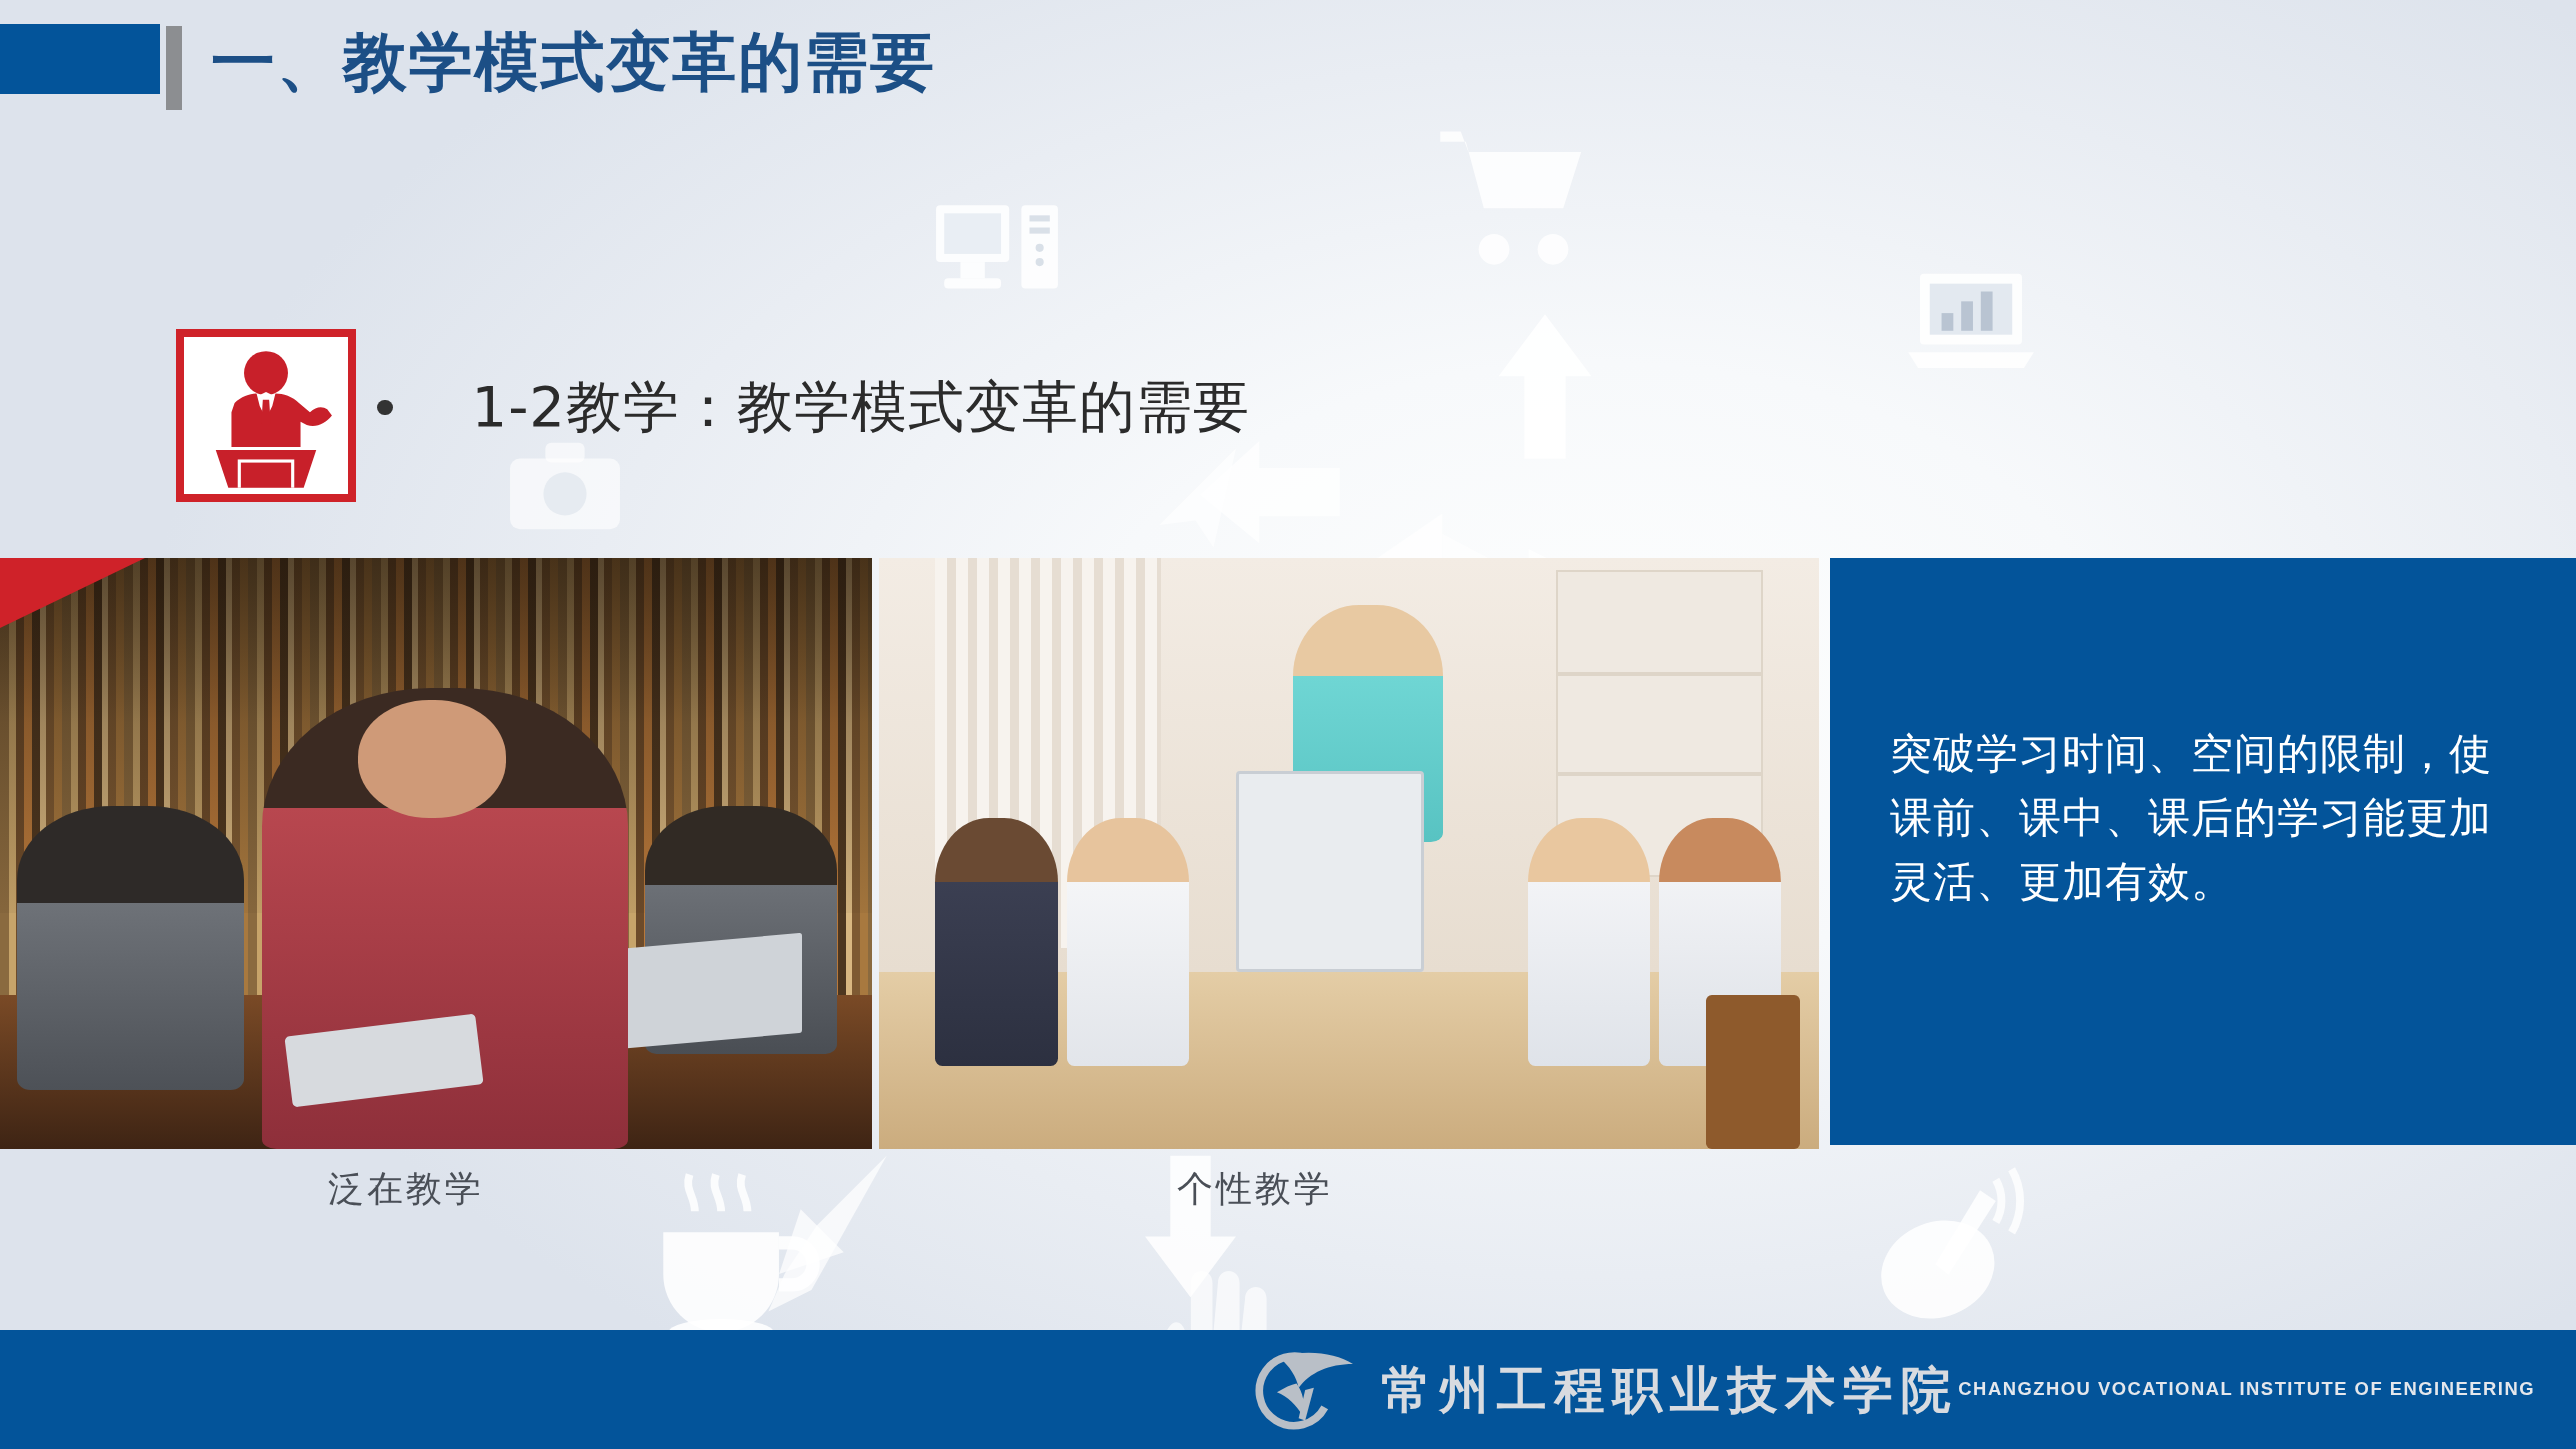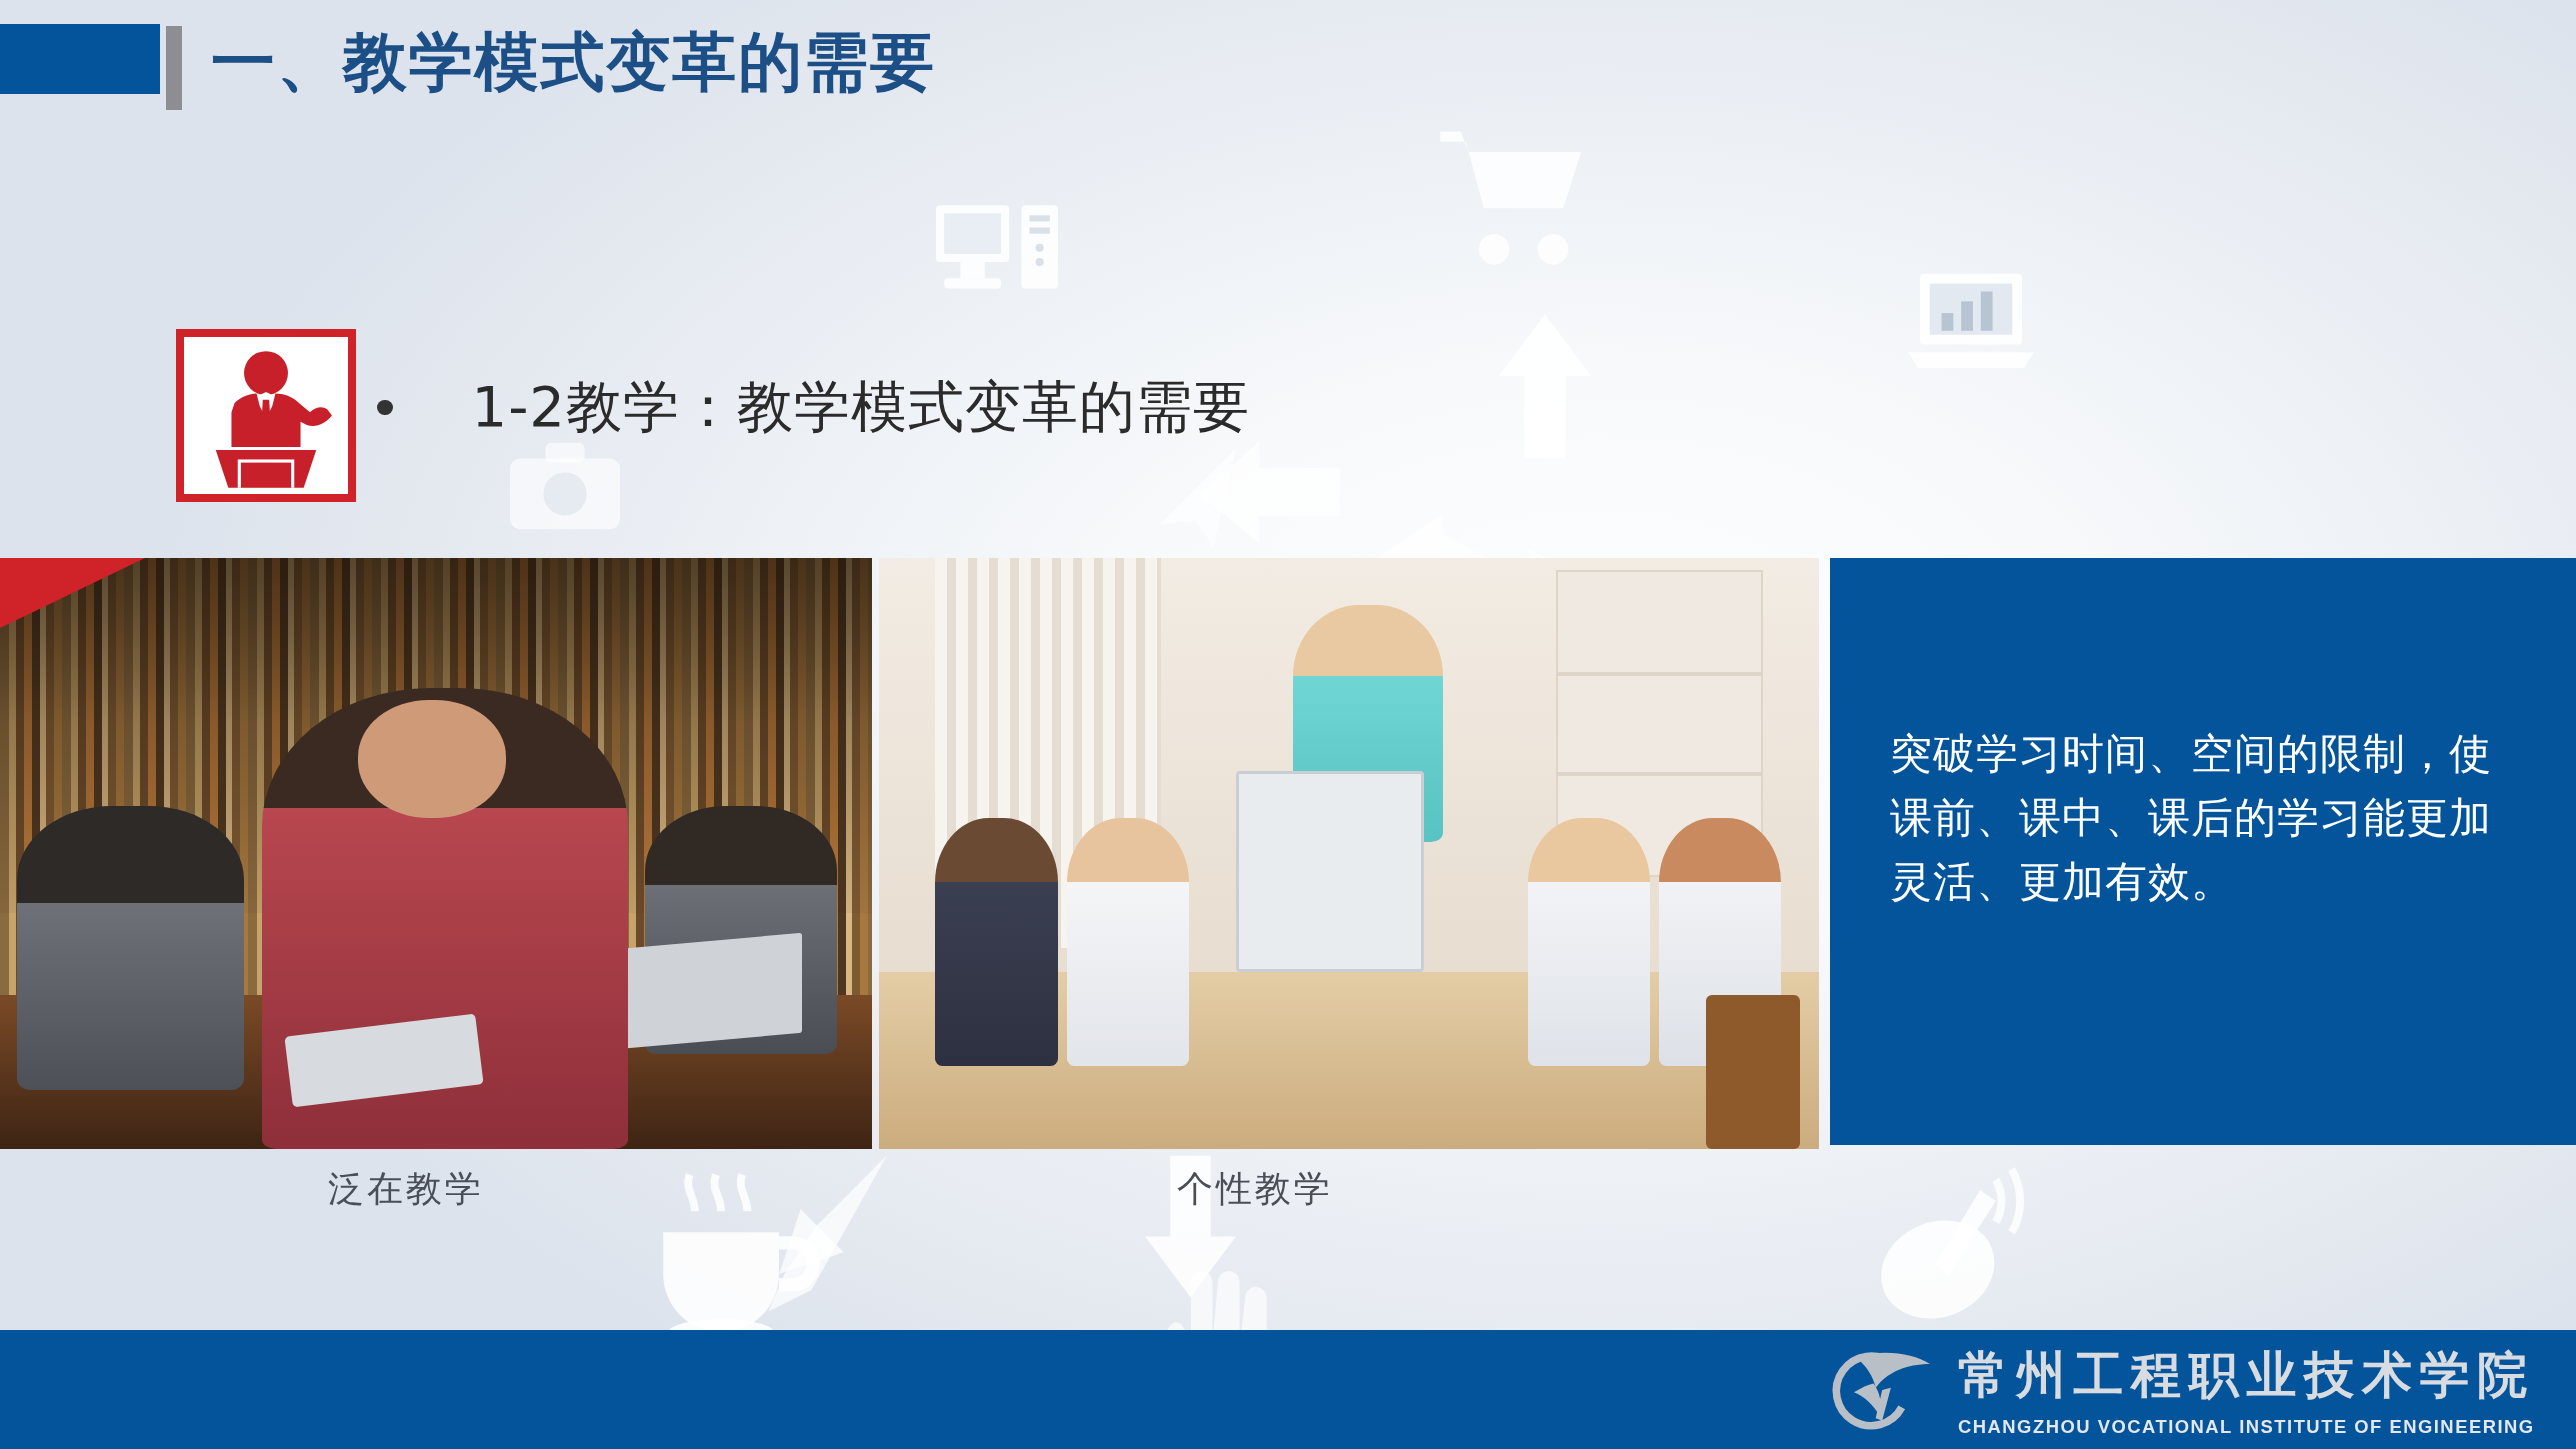--- a/index.html
+++ b/index.html
@@ -180,28 +180,28 @@
   #footer {
     position:absolute; left:0; bottom:0; width:2576px; height:120px;
     background:#03549a;
   }
   #footer-logo {
     position:absolute; right:41px; top:50%; transform:translateY(-50%);
     display:flex; align-items:center; gap:21px;
   }
   #logo-mark { width:114px; height:100px; flex:none; }
   #logo-mark svg { width:100%; height:100%; display:block; }
-  #logo-words { display:flex; flex-direction:column; }
+  #logo-words { display:flex; flex-direction:row; }
   #logo-cn {
     font-size:50px; color:#d8dbe0; letter-spacing:7.7px; white-space:nowrap;
     font-family:"DejaVu Serif","Liberation Serif",serif; font-weight:bold;
   }
   #logo-en {
     font-size:18.4px; color:#e4e7ec; letter-spacing:1.5px; white-space:nowrap;
-    margin-top:7px; font-weight:bold;
+    margin-top:21px; font-weight:bold;
   }
 </style>
 </head>
 <body>
 
 <div id="slide">
 
   <div class="wm" style="left:1430px;top:116px;">
     <svg width="164" height="164" viewBox="0 0 64 64">
       <path fill="#ffffff" fill-opacity="0.82" d="M4 6h8l3 8h44l-7 22H21L14 10H4z"></path>

